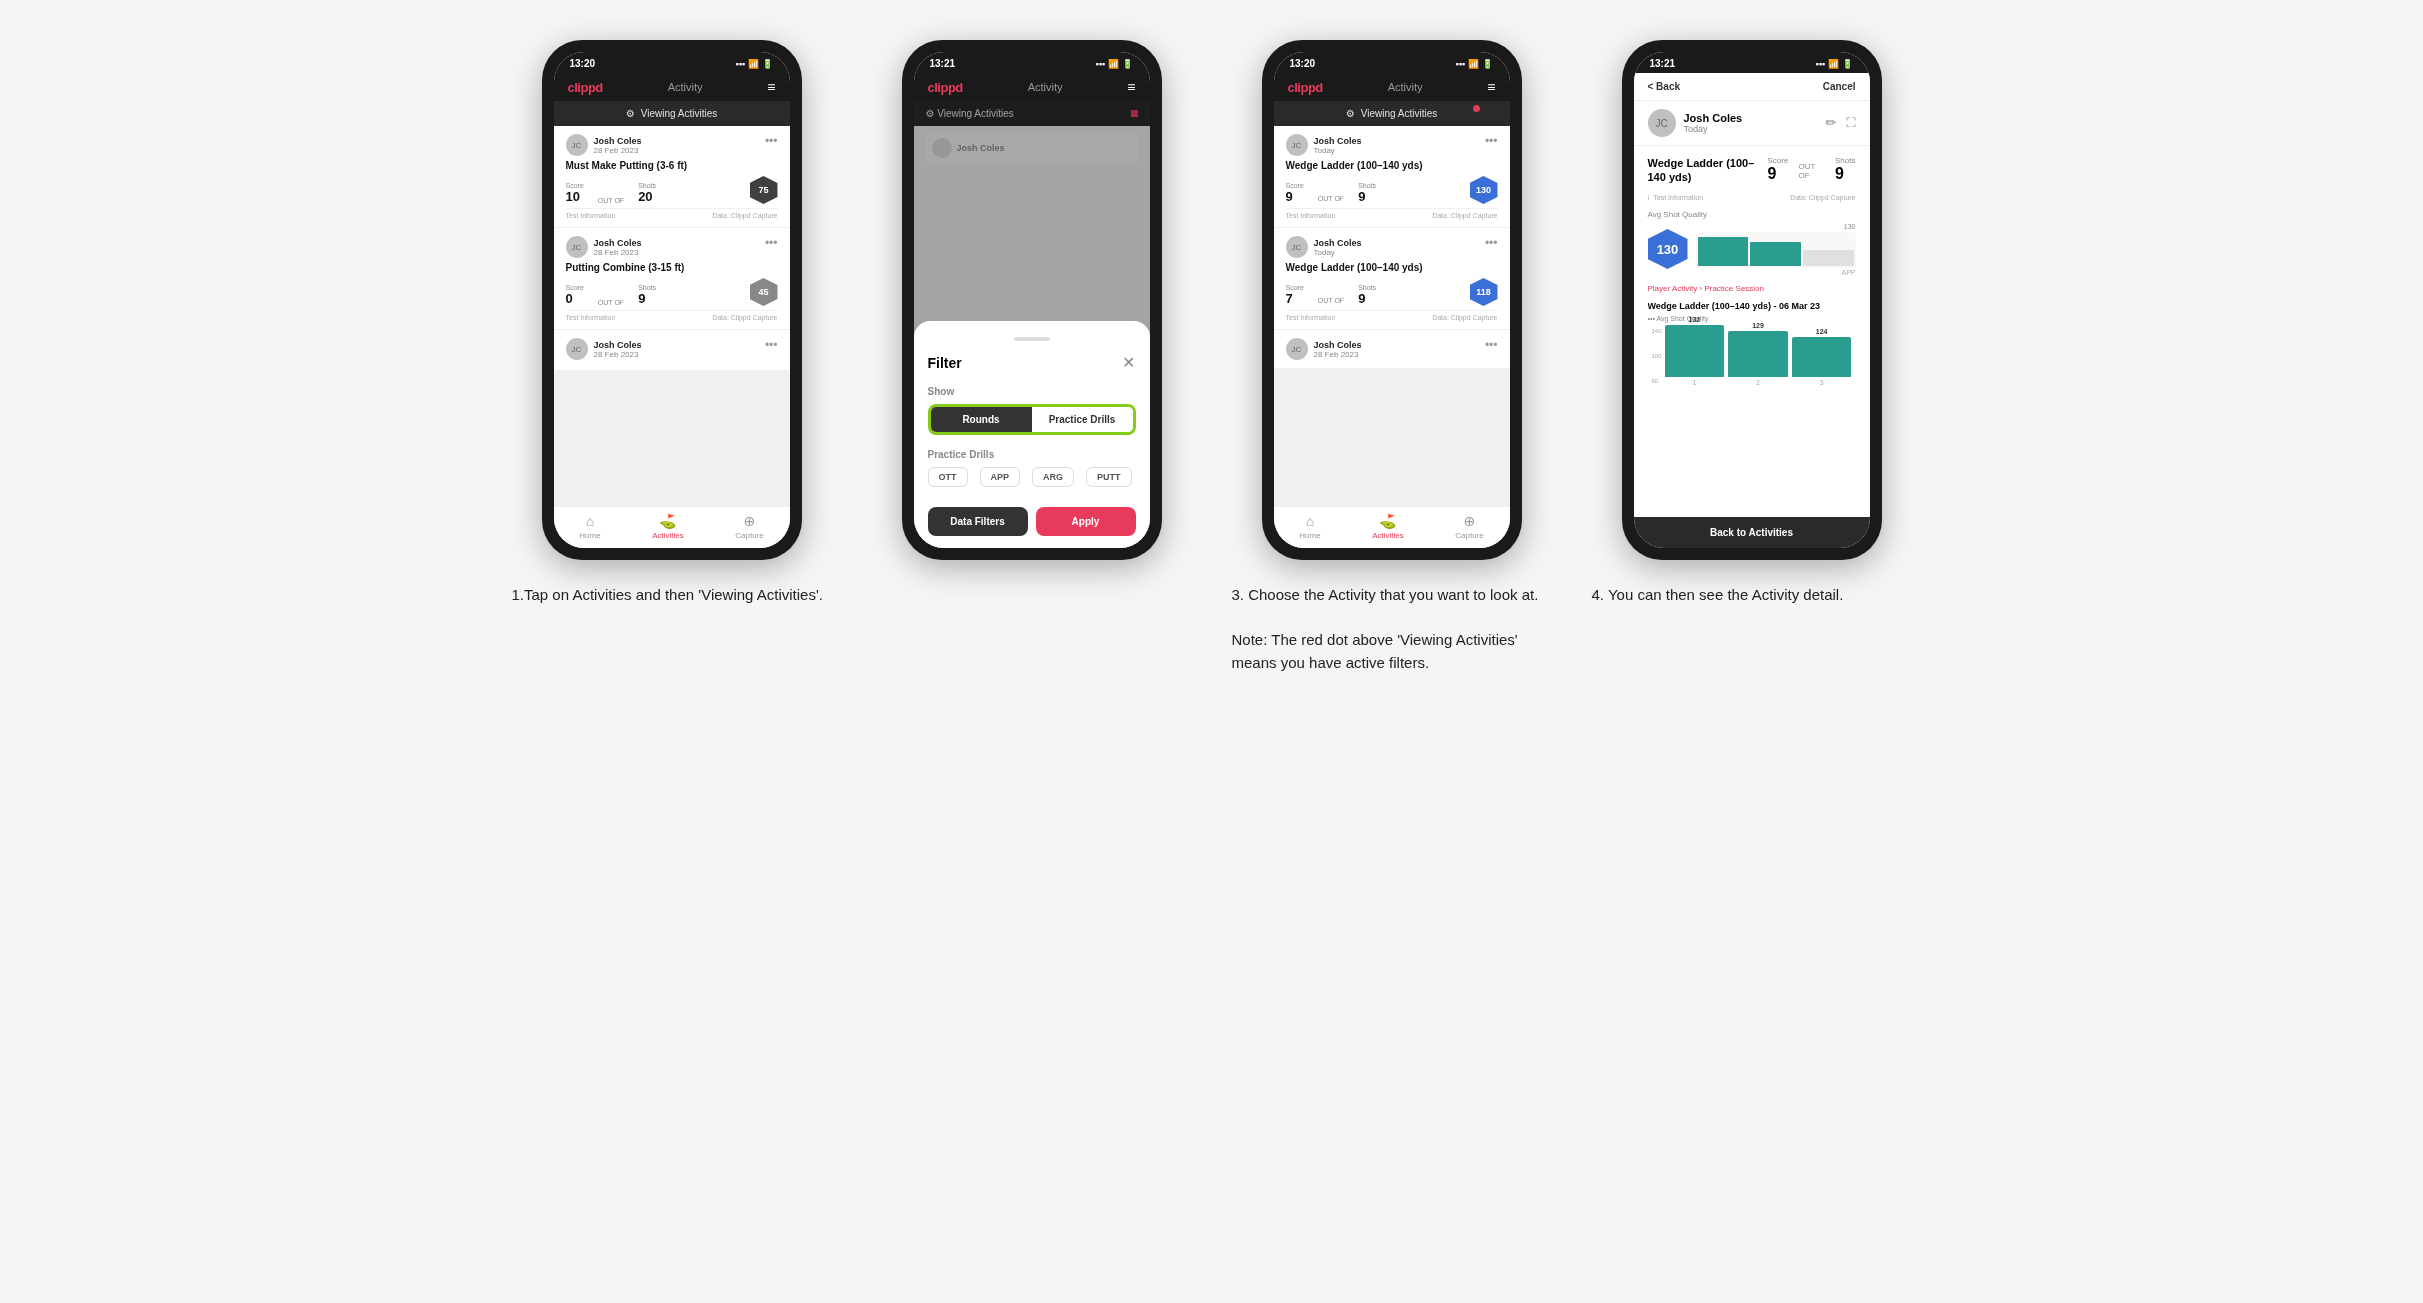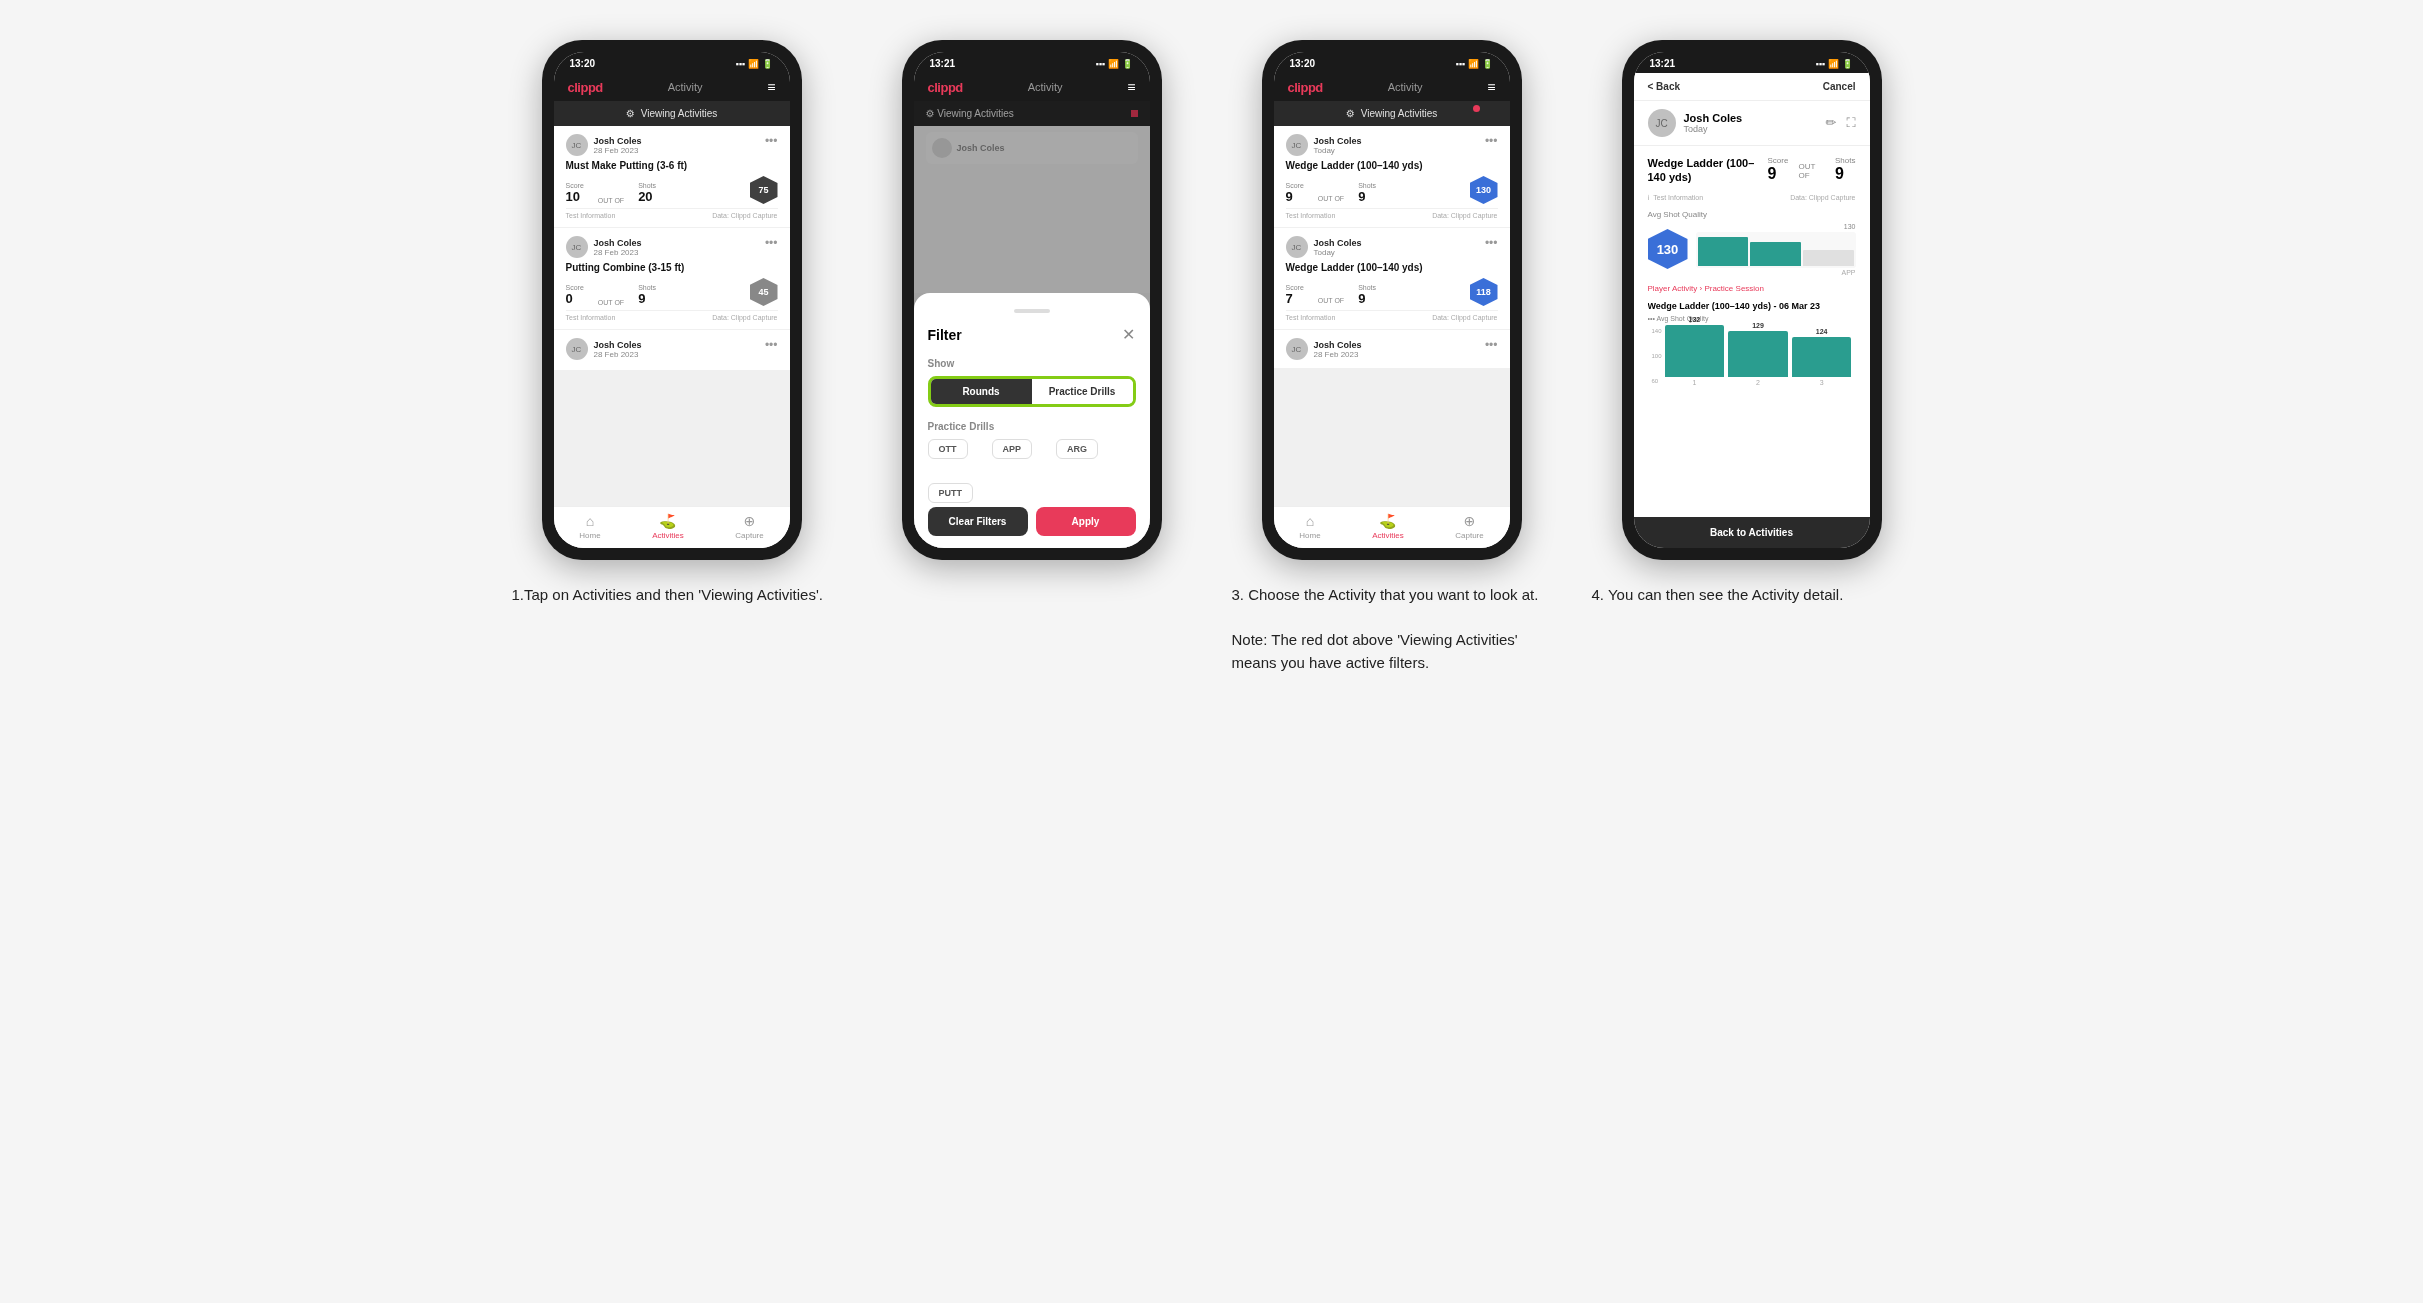--- a/index.html
+++ b/index.html
@@ -247,23 +247,23 @@
       font-weight: 600;
       background: white;
       color: #333;
     }
     .filter-toggle-btn.active {
       background: #333;
       color: white;
     }
     .drill-chips {
       display: flex;
-      gap: 24px;
+      gap: 12px;
       flex-wrap: wrap;
-      margin-bottom: 4px;
+      margin-bottom: 20px;
     }
     .drill-chip {
       padding: 4px 10px;
       border: 1px solid #ddd;
       border-radius: 6px;
       font-size: 9px;
       font-weight: 600;
       color: #555;
       background: white;
     }
@@ -578,21 +578,21 @@
               <div class="filter-toggle-btn">Practice Drills</div>
             </div>
             <div class="filter-section-label">Practice Drills</div>
             <div class="drill-chips">
               <div class="drill-chip">OTT</div>
               <div class="drill-chip">APP</div>
               <div class="drill-chip">ARG</div>
               <div class="drill-chip">PUTT</div>
             </div>
             <div class="filter-actions">
-              <div class="btn-clear">Clear Filters</div>
+              <div class="btn-clear">Data Filters</div>
               <div class="btn-apply">Apply</div>
             </div>
           </div>
         </div>
       </div>
     </div>
   </div>
 
   <div class="step-column">
     <div class="phone">

